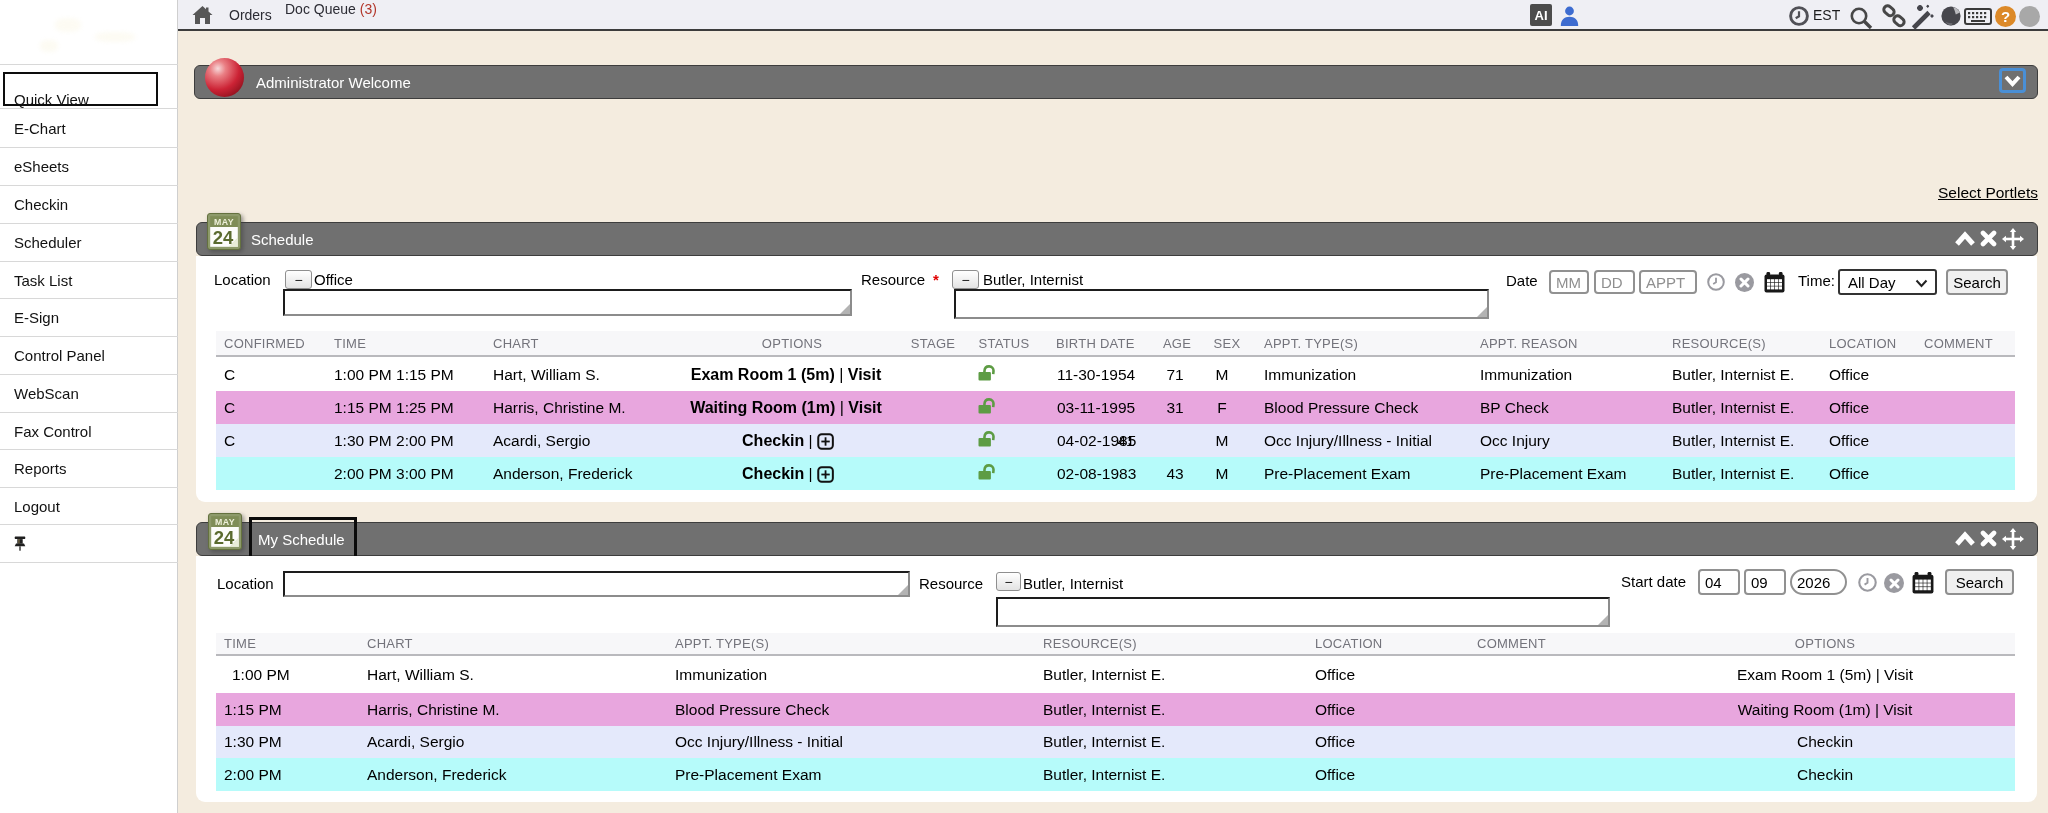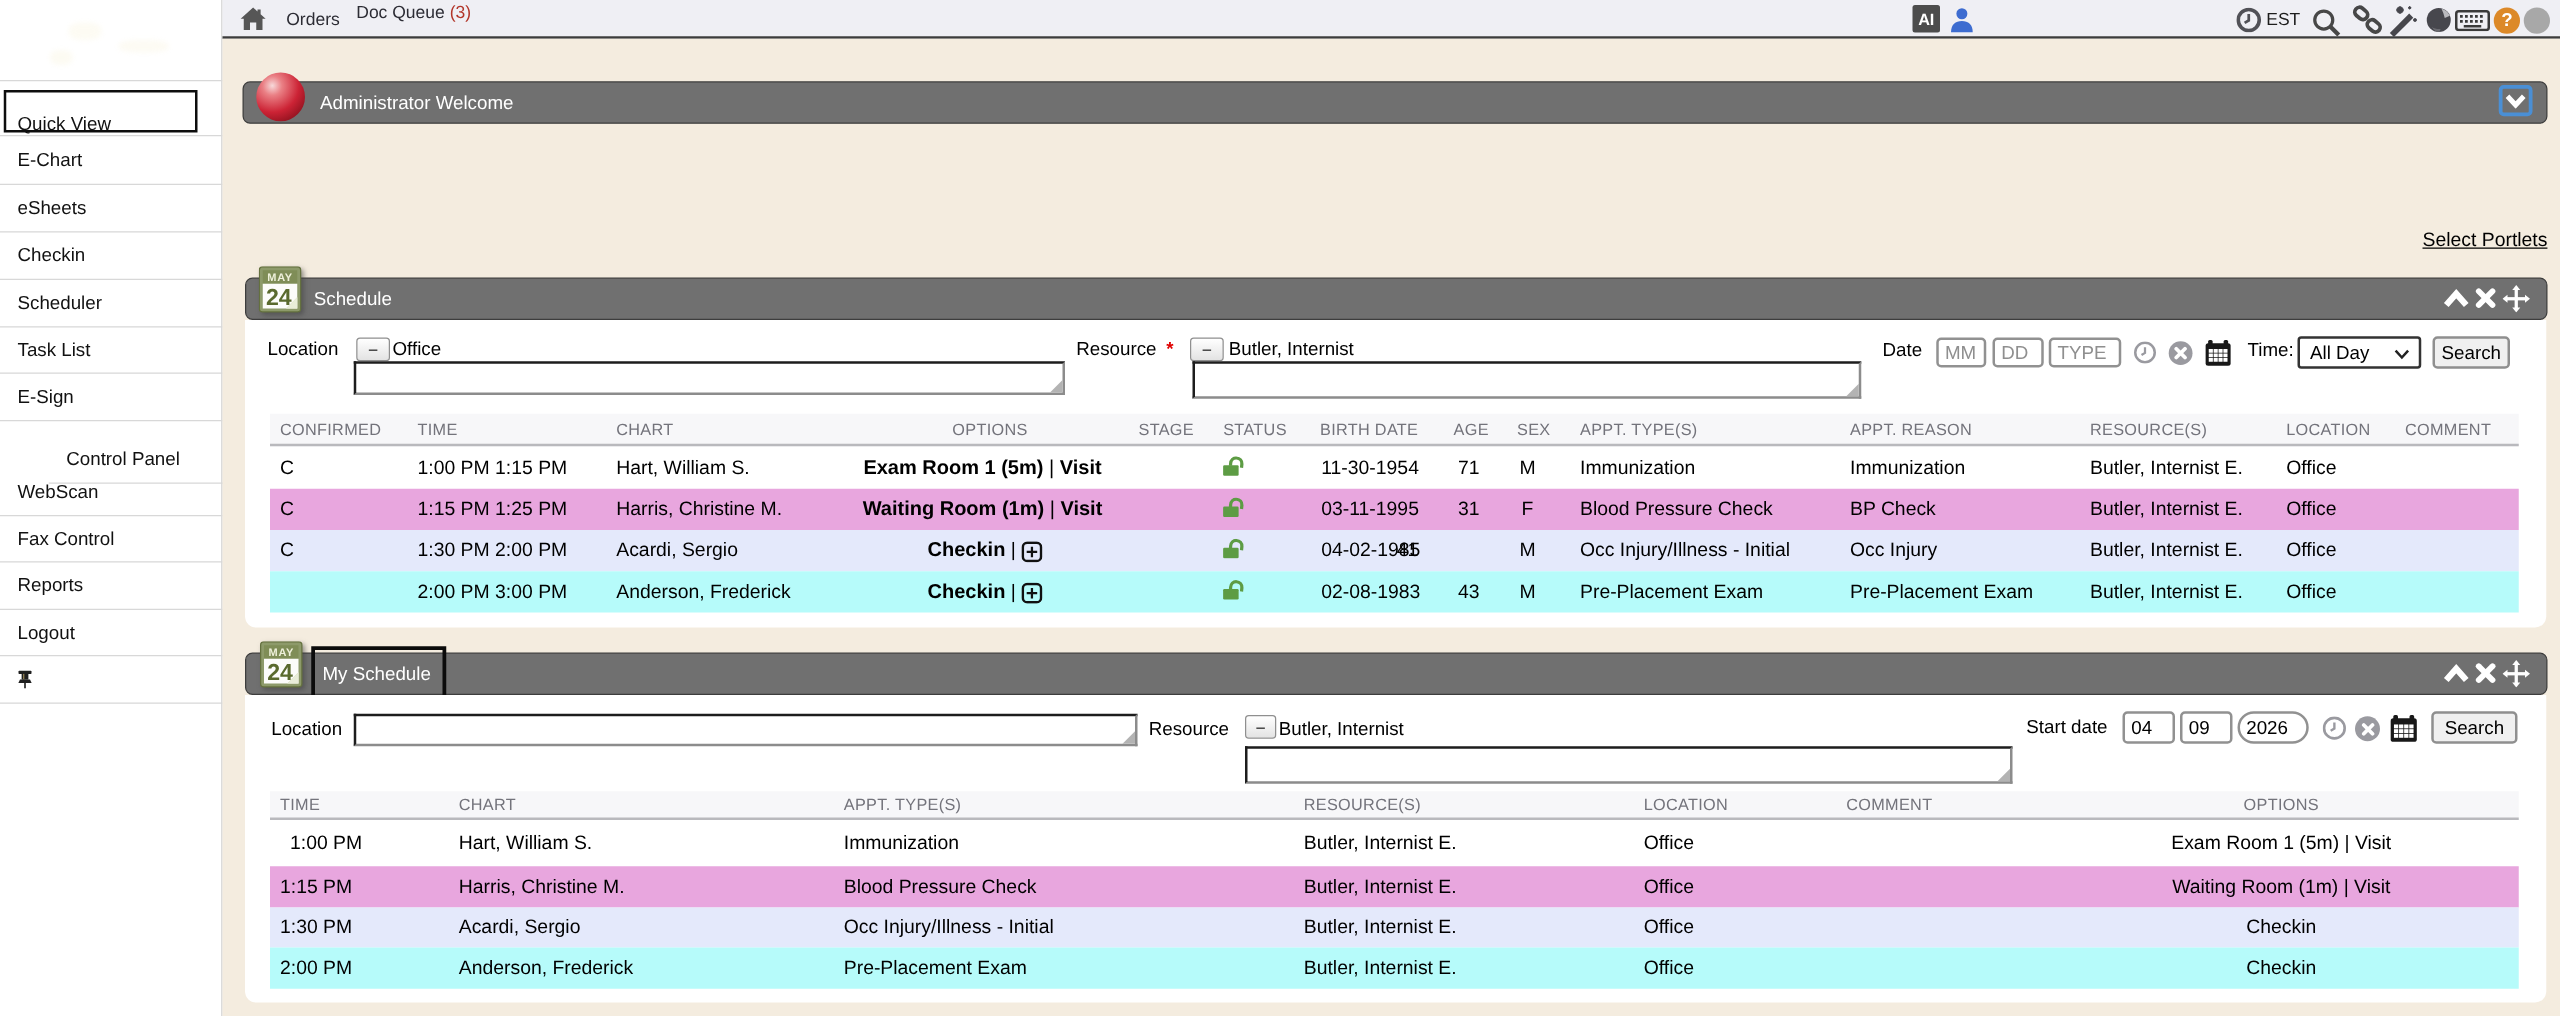--- a/index.html
+++ b/index.html
@@ -38,21 +38,21 @@
     <div class="mitem" style="top:65px;height:44px;padding-top:6px;align-items:flex-end;">
         <span>Quick View</span>
       </div>
     <div class="abs" style="left:3px;top:72px;width:155px;height:34px;border:2.5px solid #0d0d0d;"></div>
     <div class="mitem" style="top:109px;height:39px;">E-Chart</div>
     <div class="mitem" style="top:148px;height:38px;">eSheets</div>
     <div class="mitem" style="top:186px;height:38px;">Checkin</div>
     <div class="mitem" style="top:224px;height:38px;">Scheduler</div>
     <div class="mitem" style="top:262px;height:37px;">Task List</div>
     <div class="mitem" style="top:299px;height:38px;">E-Sign</div>
-    <div class="mitem" style="top:349px;height:38px;margin-left:39px;">Control Panel</div>
+    <div class="mitem" style="top:337px;height:38px;">Control Panel</div>
     <div class="mitem" style="top:375px;height:38px;">WebScan</div>
     <div class="mitem" style="top:413px;height:37px;">Fax Control</div>
     <div class="mitem" style="top:450px;height:38px;">Reports</div>
     <div class="mitem" style="top:488px;height:37px;">Logout</div>
     <div class="mitem" style="top:525px;height:38px;">
       <svg width="12" height="15" viewBox="0 0 12 15">
           <g fill="#1f1f1f">
             <rect x="0.8" y="0.6" width="10.4" height="2.5" rx="0.6"></rect>
             <rect x="3.3" y="3.1" width="5.4" height="4.6"></rect>
             <rect x="4.4" y="3.1" width="1.1" height="4.6" fill="#8a7a50"></rect>
@@ -189,21 +189,21 @@
     <div class="lbl" style="left:861px;top:271px;">Resource</div>
     <div class="lbl" style="left:933px;top:271px;color:#e00000;font-weight:bold;">*</div>
     <div class="minus" style="left:952px;top:270px;">−</div>
     <div class="lbl" style="left:983px;top:271px;">Butler, Internist</div>
     <div class="ta" style="left:954px;top:289px;width:535px;height:30px;">
         <div class="grip"></div>
       </div>
     <div class="lbl" style="left:1506px;top:272px;">Date</div>
     <div class="din ph" style="left:1549px;top:270px;width:40px;height:24px;">MM</div>
     <div class="din ph" style="left:1594px;top:270px;width:41px;height:24px;">DD</div>
-    <div class="din ph" style="left:1639px;top:270px;width:58px;height:24px;">TYPE</div>
+    <div class="din ph" style="left:1639px;top:270px;width:58px;height:24px;">APPT</div>
     <svg class="abs" style="left:1707px;top:273px;" width="18" height="18" viewBox="0 0 18 18">
         <circle cx="9" cy="9" r="7.8" fill="none" stroke="#9a9aa0" stroke-width="2"></circle>
         <path d="M9 4.8 L9 9.3 L6.2 11" fill="none" stroke="#9a9aa0" stroke-width="1.8"></path>
       </svg>
     <div class="abs" style="left:1735px;top:273px;width:19px;height:19px;border-radius:50%;background:#9a9aa0;"></div>
     <svg class="abs" style="left:1739px;top:277px;" width="11" height="11" viewBox="0 0 11 11">
         <g stroke="#fff" stroke-width="3" stroke-linecap="round">
           <line x1="2" y1="2" x2="9" y2="9"></line>
           <line x1="9" y1="2" x2="2" y2="9"></line>
         </g>

